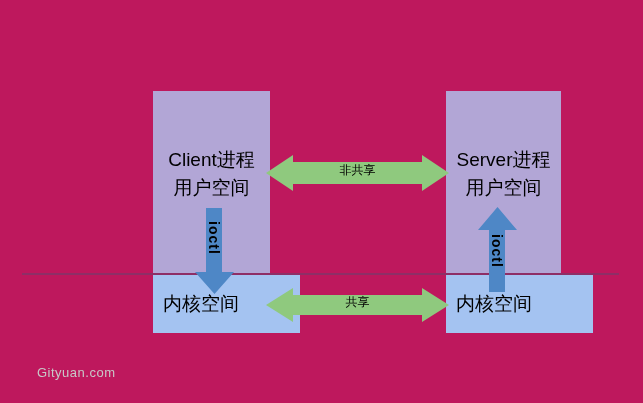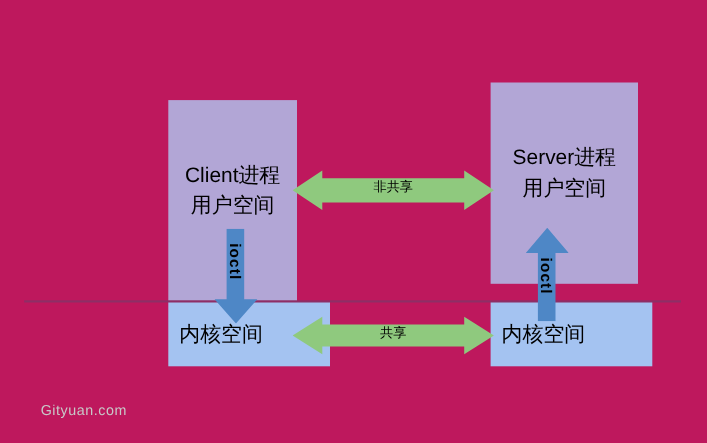--- a/index.html
+++ b/index.html
@@ -4,21 +4,21 @@
 <style>
   html,body{margin:0;padding:0;background:#000;}
   .canvas{
     position:relative;width:643px;height:403px;background:#be185d;
     overflow:hidden;font-family:"Liberation Sans","DejaVu Sans",sans-serif;
   }
   .box{position:absolute;z-index:1;}
   .user-box{background:#B2A6D6;left-width:117px;}
   .kernel-box{background:#A4C3F1;padding-left:30px;}
   .client-user{left:153px;top:91px;width:117px;height:183px;}
-  .server-user{left:446px;top:75px;width:134px;height:183px;}
+  .server-user{left:446px;top:91px;width:115px;height:183px;}
   .client-kernel{left:153px;top:274px;width:117px;height:59px;}
   .server-kernel{left:446px;top:274px;width:117px;height:59px;}
   .user-label{
     position:absolute;left:0;right:0;top:55px;z-index:5;
     text-align:center;color:#000;font-size:19px;line-height:28px;font-weight:400;
   }
   .kernel-label{
     position:absolute;left:10px;top:0;height:59px;z-index:5;
     display:flex;align-items:center;color:#000;font-size:19px;font-weight:400;
   }

